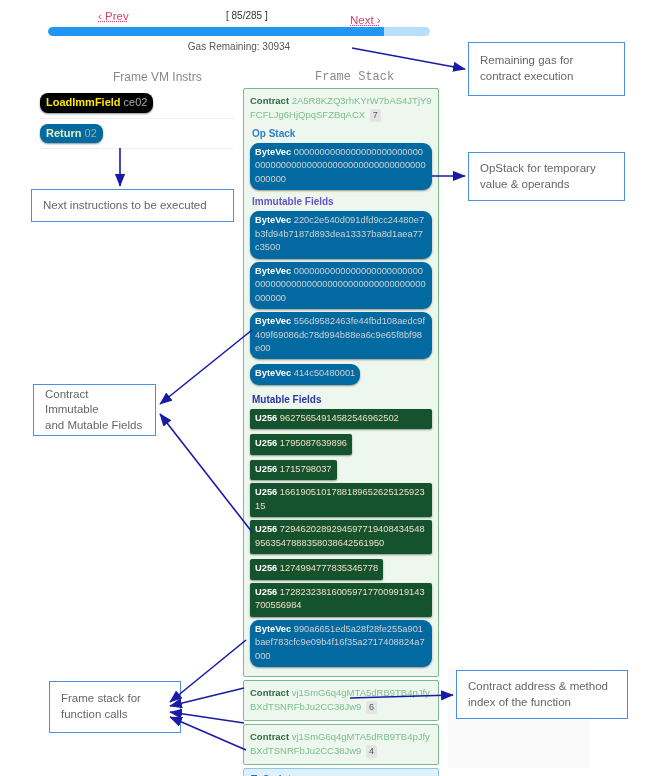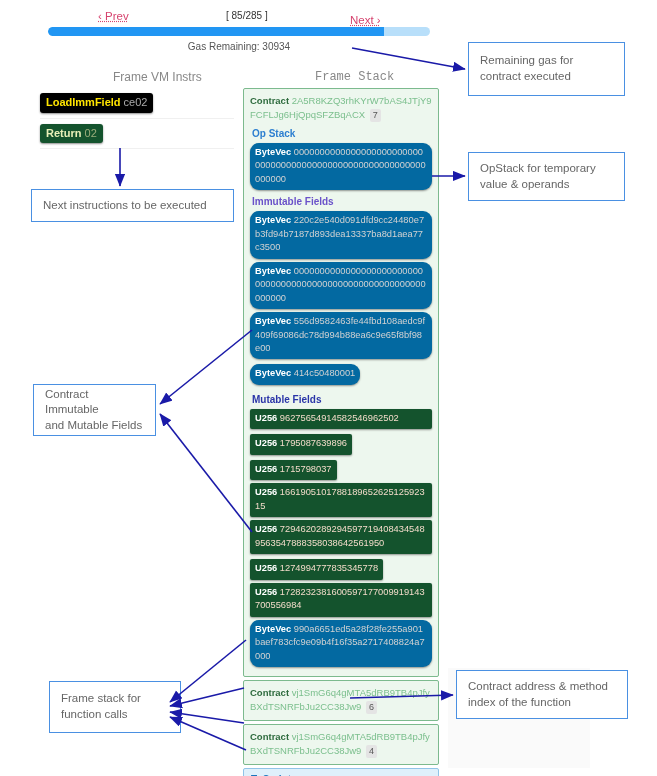--- a/index.html
+++ b/index.html
@@ -93,31 +93,31 @@
     left: 40px; top: 88px;
     width: 194px;
   }
   .instr-row {
     border-bottom: 1px solid #f0f0f0;
     padding: 4px 0 5px 0;
   }
   .chip {
     display: inline-block;
     padding: 3px 6px 4px 6px;
-    border-radius: 3px;
+    border-radius: 8px;
     font-size: 11px;
     line-height: 1.15;
     box-shadow: 0 1px 2px rgba(0,0,0,.45);
   }
   .chip .opname { font-weight: bold; }
   .chip .oparg  { opacity: .82; }
   .chip.current { background: #000000; }
   .chip.current .opname { color: #ffe500; }
   .chip.current .oparg  { color: #cfcfcf; }
-  .chip.normal { background: #14532d; }
+  .chip.normal { background: #0369a1; }
   .chip.normal .opname { color: #e9f0b8; }
   .chip.normal .oparg  { color: #b9c18c; }
   
   .stack-col {
     position: absolute;
     left: 243px; top: 88px;
     width: 196px;
   }
   .frame {
     border: 1px solid #7cba8e;
@@ -239,21 +239,21 @@
       </div>
       <div class="frame">
         <div class="frame-title"><b>Contract</b><span> vj1SmG6q4gMTA5dRB9TB4pJfyBXdTSNRFbJu2CC38Jw9 </span><span class="mi">4</span></div>
       </div>
       <div class="frame txscript">
         <div class="txscript-title">TxScript</div>
       </div>
     </div>
 
   <div class="callout" id="cal-gas">Remaining gas for
-contract executed</div>
+contract execution</div>
   <div class="callout" id="cal-opstack">OpStack for temporary
 value &amp; operands</div>
   <div class="callout" id="cal-instr">Next instructions to be executed</div>
   <div class="callout" id="cal-fields">Contract Immutable
 and Mutable Fields</div>
   <div class="callout" id="cal-frames">Frame stack for
 function calls</div>
   <div class="callout" id="cal-addr">Contract address &amp; method
 index of the function</div>
 

